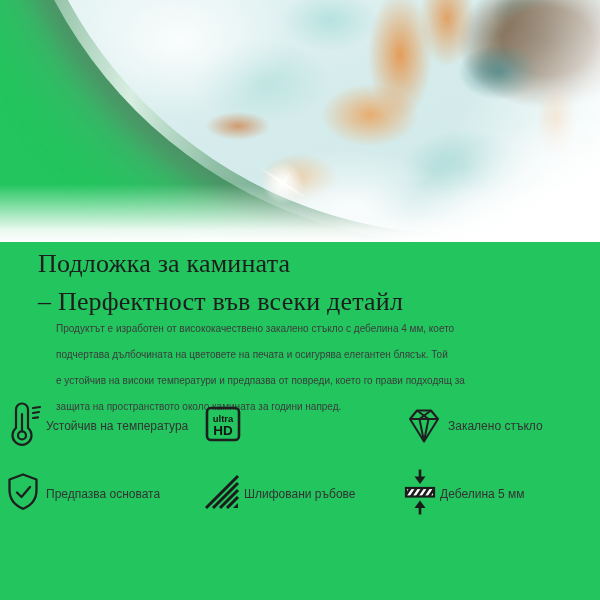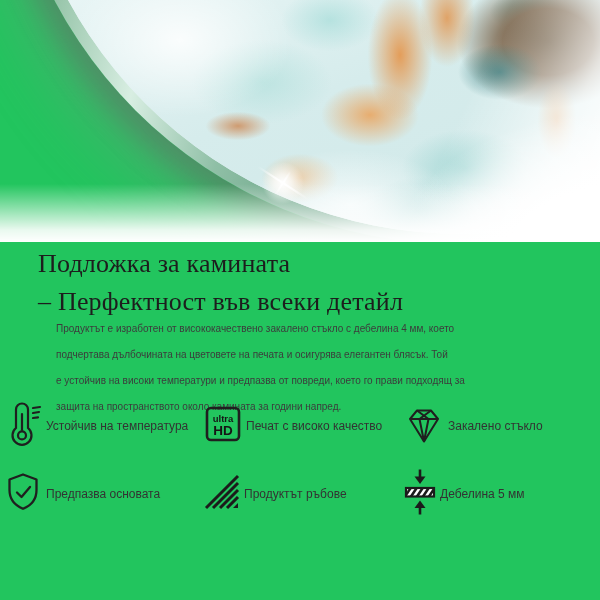--- a/index.html
+++ b/index.html
@@ -132,21 +132,20 @@
     </div>
 
     <div class="feature">
       <div class="icon-wrap">
         <svg width="46" height="46" viewBox="0 0 46 46">
           <rect x="7" y="7" width="32" height="32" rx="4" fill="none" stroke="#1f1f1f" stroke-width="2.6"></rect>
           <text x="23" y="21" text-anchor="middle" font-size="9.5" font-weight="700" fill="#151515">ultra</text>
           <text x="23" y="34" text-anchor="middle" font-size="13.5" font-weight="700" fill="#151515">HD</text>
         </svg>
       </div>
-      <div class="feature-label">Печат с високо качество</div>
     </div>
 
     <div class="feature">
       <div class="icon-wrap">
         <svg width="48" height="42" viewBox="0 0 48 42" fill="none" stroke="#1f1f1f" stroke-width="2" stroke-linejoin="round">
           <path d="M10 16 L17 7.5 H31 L38 16 L24 38.5 Z"></path>
           <path d="M10 16 H38"></path>
           <path d="M17 7.5 L28.5 16 M31 7.5 L19.5 16"></path>
           <path d="M19.5 16 L24 38.5 M28.5 16 L24 38.5"></path>
         </svg>
@@ -167,21 +166,21 @@
     <div class="feature">
       <div class="icon-wrap">
         <svg width="44" height="44" viewBox="0 0 44 44" fill="none" stroke="#1b1b1b">
           <line x1="6" y1="38" x2="38" y2="6" stroke-width="3"></line>
           <line x1="13" y1="38" x2="38" y2="13" stroke-width="3"></line>
           <line x1="20" y1="38" x2="38" y2="20" stroke-width="3"></line>
           <line x1="27" y1="38" x2="38" y2="27" stroke-width="3"></line>
           <path d="M33 38 H38 V33 Z" fill="#1b1b1b" stroke="none"></path>
         </svg>
       </div>
-      <div class="feature-label">Продуктът ръбове</div>
+      <div class="feature-label">Шлифовани ръбове</div>
     </div>
 
     <div class="feature">
       <div class="icon-wrap">
         <svg width="40" height="48" viewBox="0 0 40 48">
           <defs>
               <clipPath id="barclip">
                 <rect x="7" y="21" width="26" height="7"></rect>
               </clipPath>
             </defs>

